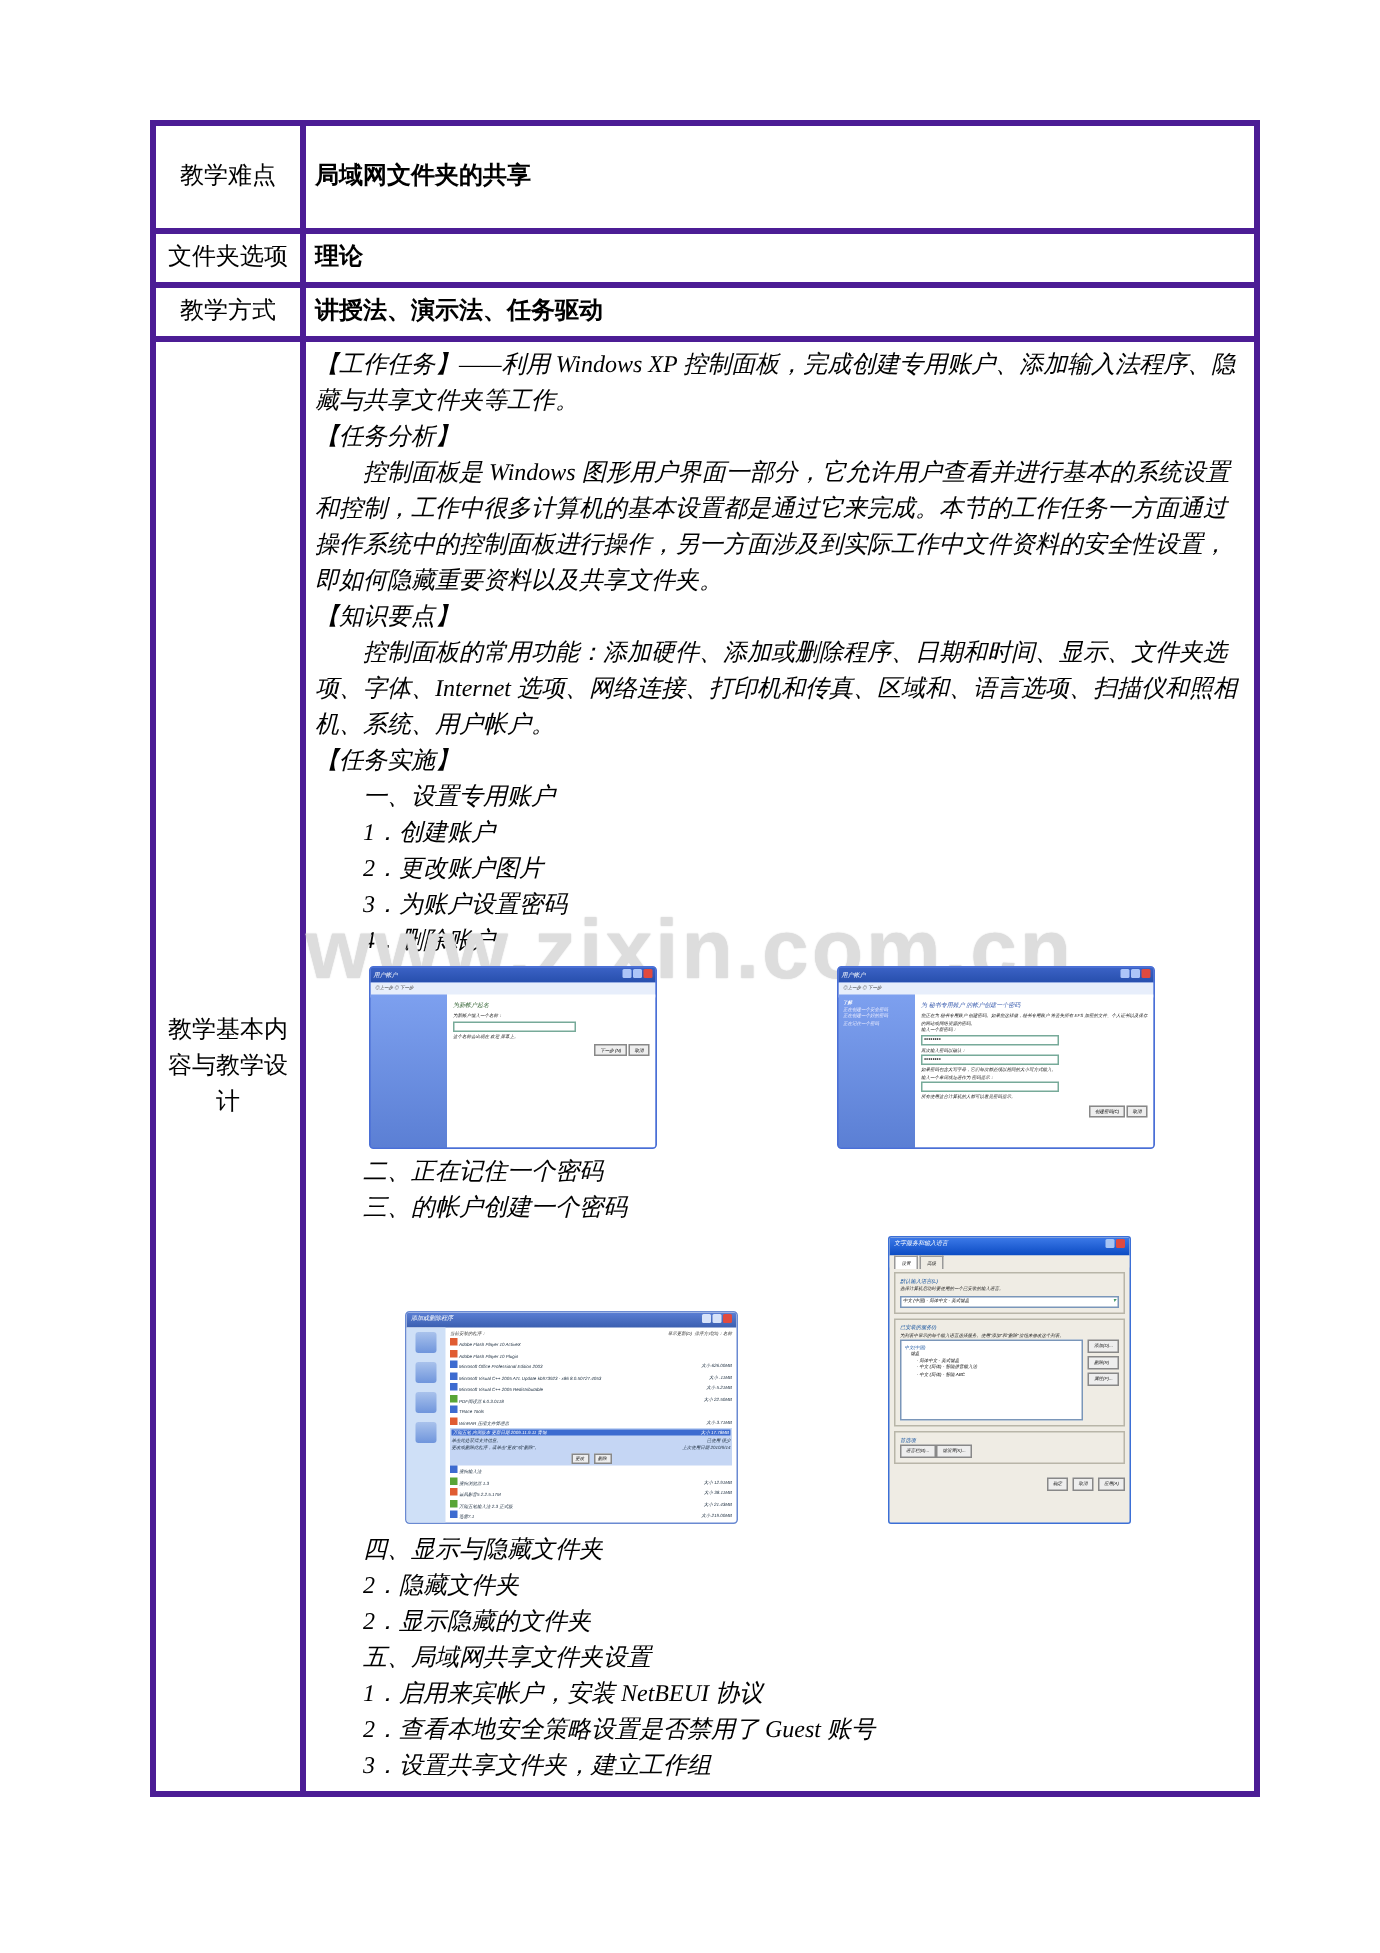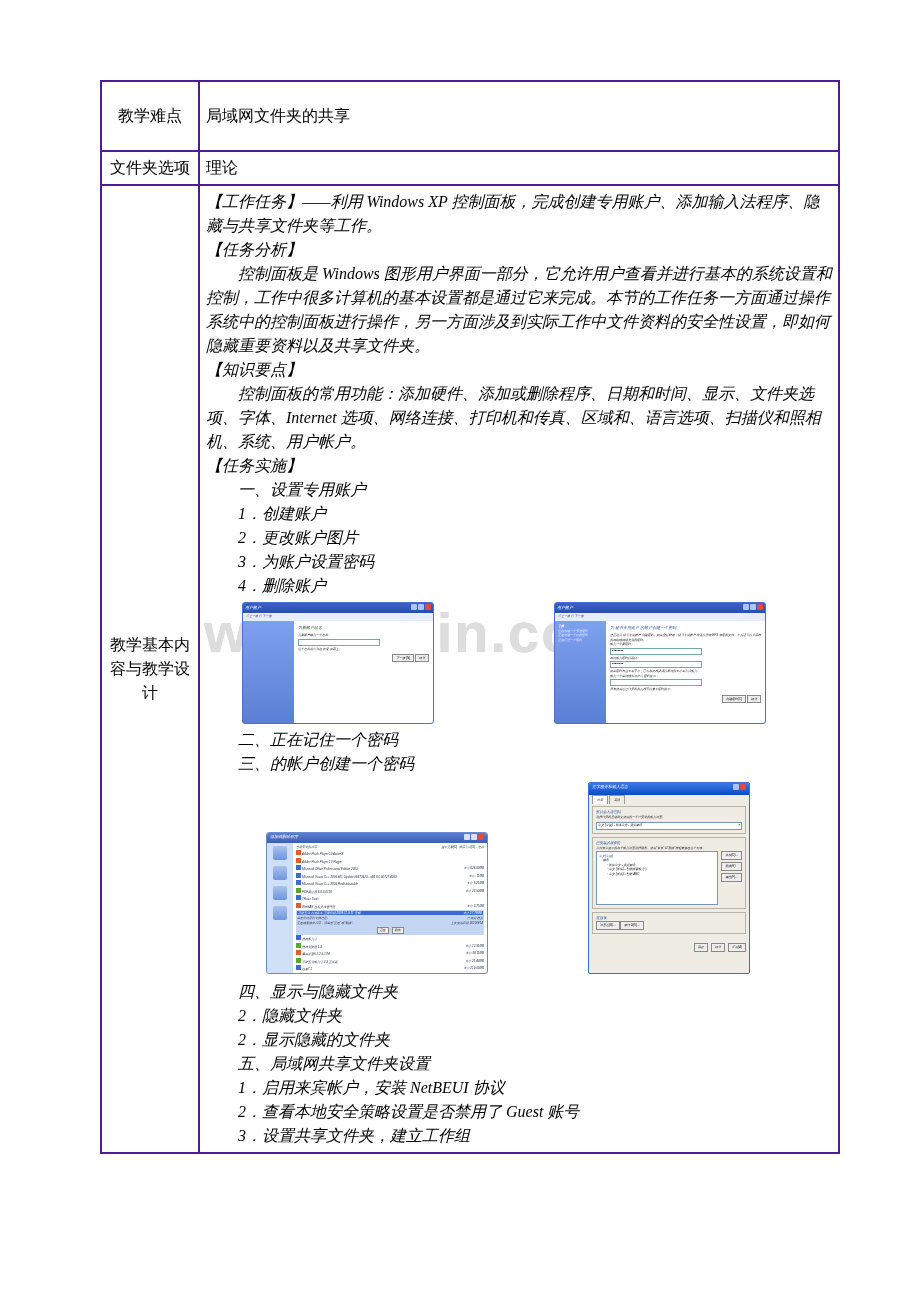--- a/index.html
+++ b/index.html
@@ -15,34 +15,34 @@
     position:relative;
     box-sizing:border-box;
     padding:80px 80px 40px 100px;
   }
   table.lesson{
     border-collapse:collapse;
     width:100%;
     table-layout:fixed;
   }
   table.lesson td{
-    border:2px solid #4c1d95;
+    border:4px solid #4c1d95;
     padding:4px 6px;
     vertical-align:middle;
     font-size:16px;
     line-height:1.5;
   }
   td.label{
     width:84px;
     text-align:center;
     word-break:break-all;
     letter-spacing:0px;
   }
   td.content{
-    font-weight:normal;
+    font-weight:bold;
   }
   td.body{
     vertical-align:top;
     font-weight:normal;
     line-height:1.55;
     padding:6px 6px 8px 6px;
     font-style:italic;
   }
   .indent{ text-indent:2em; margin:0; }
   .para{ margin:0; }
@@ -135,20 +135,24 @@
     <tbody>
         <tr>
       <td class="label" style="height:60px;">教学难点</td>
       <td class="content">局域网文件夹的共享</td>
     </tr>
     <tr>
       <td class="label">文件夹选项</td>
       <td class="content">理论</td>
     </tr>
     <tr>
+      <td class="label">教学方式</td>
+      <td class="content">讲授法、演示法、任务驱动</td>
+    </tr>
+    <tr>
       <td class="label" style="height:940px;">教学基本内容与教学设计</td>
       <td class="body">
 
         <p class="para">【工作任务】——利用 Windows XP 控制面板，完成创建专用账户、添加输入法程序、隐藏与共享文件夹等工作。</p>
         <p class="sect">【任务分析】</p>
         <p class="para" style="text-indent:2em;">控制面板是 Windows 图形用户界面一部分，它允许用户查看并进行基本的系统设置和控制，工作中很多计算机的基本设置都是通过它来完成。本节的工作任务一方面通过操作系统中的控制面板进行操作，另一方面涉及到实际工作中文件资料的安全性设置，即如何隐藏重要资料以及共享文件夹。</p>
         <p class="sect">【知识要点】</p>
         <p class="para" style="text-indent:2em;">控制面板的常用功能：添加硬件、添加或删除程序、日期和时间、显示、文件夹选项、字体、Internet 选项、网络连接、打印机和传真、区域和、语言选项、扫描仪和照相机、系统、用户帐户。</p>
         <p class="sect">【任务实施】</p>
         <p class="indent">一、设置专用账户</p>

